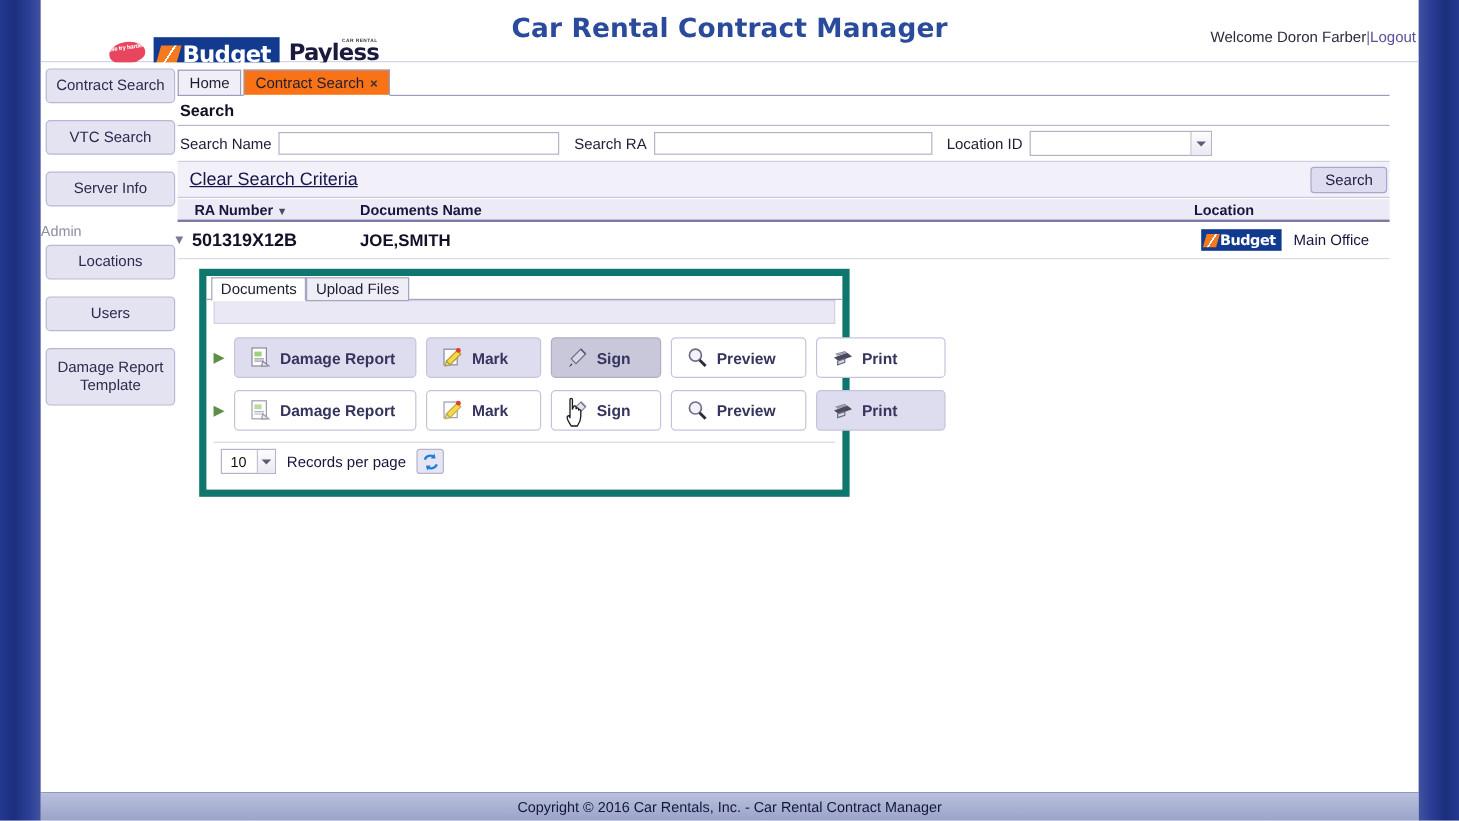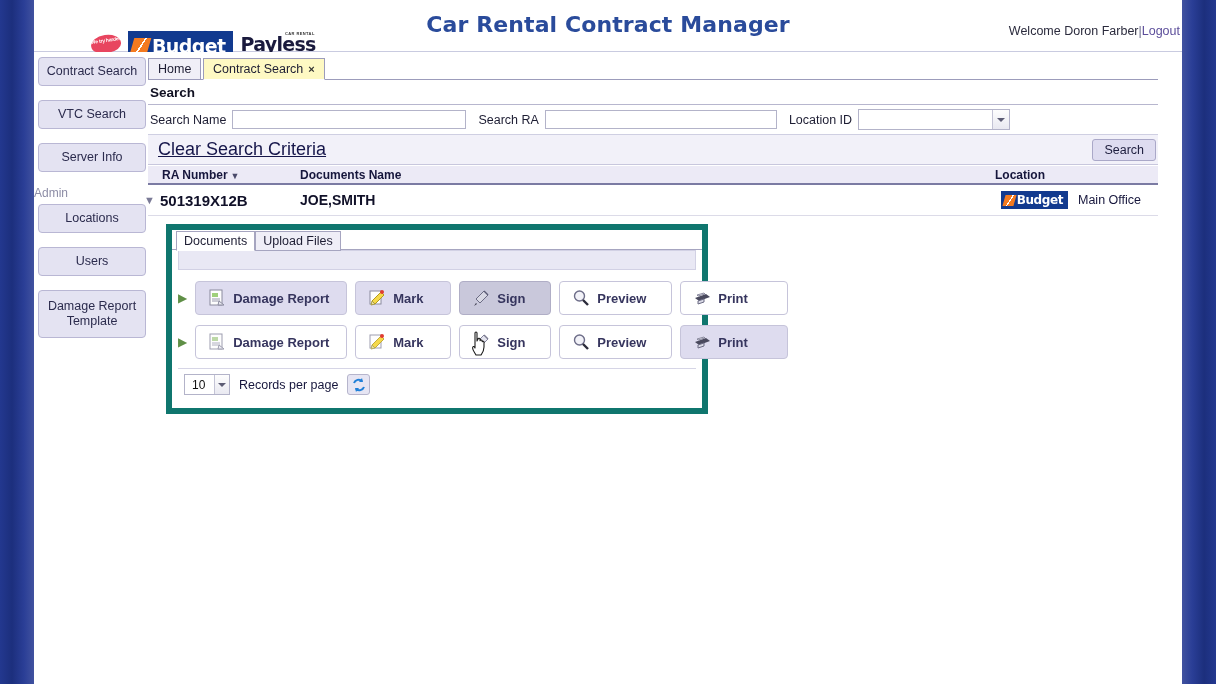--- a/index.html
+++ b/index.html
@@ -127,21 +127,21 @@
     border-bottom: 1px solid #9c9cbb;
   }
   .ptab {
     position: absolute; bottom: -1px;
     font-size: 12.5px; color: #1d1d33;
     padding: 3px 9px 3px 9px;
     border: 1px solid #9c9cbb;
     background: #f0eff7;
     cursor: pointer;
   }
-  .ptab.active { background: #fef9c3; border-bottom-color: #ffffff; font-weight: normal; }
+  .ptab.active { background: #f97316; border-bottom-color: #ffffff; font-weight: normal; }
   .ptab .x { color: #333; font-size: 11px; margin-left: 5px; font-weight: bold; }
 
   #search-heading {
     font-size: 13.5px; font-weight: bold; color: #111122;
     padding: 5px 0 4px 2px;
     border-bottom: 1px solid #b7b6ce;
   }
   #search-row {
     display: flex; align-items: center; height: 30px;
     border-bottom: 1px solid #cfcfe2;
@@ -170,21 +170,21 @@
     border-top: 4px solid #5c5c74; display: block; font-style: normal;
   }
 
   #clear-row {
     display: flex; align-items: center; justify-content: space-between;
     height: 30px; background: #f2f1f9;
     border-bottom: 1px solid #c8c7dd;
     padding: 0 2px;
   }
   #clear-link {
-    font-size: 18px; color: #16164a; text-decoration: underline; cursor: pointer;
+    font-size: 15px; color: #16164a; text-decoration: underline; cursor: pointer;
     padding-left: 8px;
   }
   #search-btn {
     background: #dedcf0; border: 1px solid #aaa8c8; border-radius: 3px;
     font-size: 12.5px; color: #1d1d3d; padding: 3px 11px; cursor: pointer;
   }
 
   
   #res-head {
     display: flex; height: 20px; align-items: center;
@@ -538,20 +538,23 @@
               <path d="M13 10 a5 5 0 0 1 -8 2" stroke="#1f7fd8" stroke-width="2" fill="none"></path>
               <path d="M5 15 l-1 -4 4 0 z" fill="#1f7fd8"></path>
             </svg>
           </span>
         </div>
 
       </div>
     </div>
   </div>
 
+  <div id="footer">
+    <span>Copyright © 2016 Car Rentals, Inc. - Car Rental Contract Manager</span>
+  </div>
 
   <div id="cursor">
     <svg width="20" height="26" viewBox="0 0 20 26">
       <path d="M5 2 C5 0.6 7 0.6 7 2 L7 10 L8 8 C8.3 6.8 10.2 7.2 10 8.4
                L10.1 9.6 C10.4 8.5 12.2 8.8 12.1 10 L12.2 10.8
                C12.5 9.9 14.1 10.2 14 11.3 L14 16 C14 20 12 22.6 11 24
                L6 24 C5 22 2.6 19.6 2.6 17 C2.6 15.4 4 15 4.6 16.2 L5 17 z" fill="#ffffff" stroke="#1a1a1a" stroke-width="1.1" stroke-linejoin="round"></path>
     </svg>
   </div>
 

